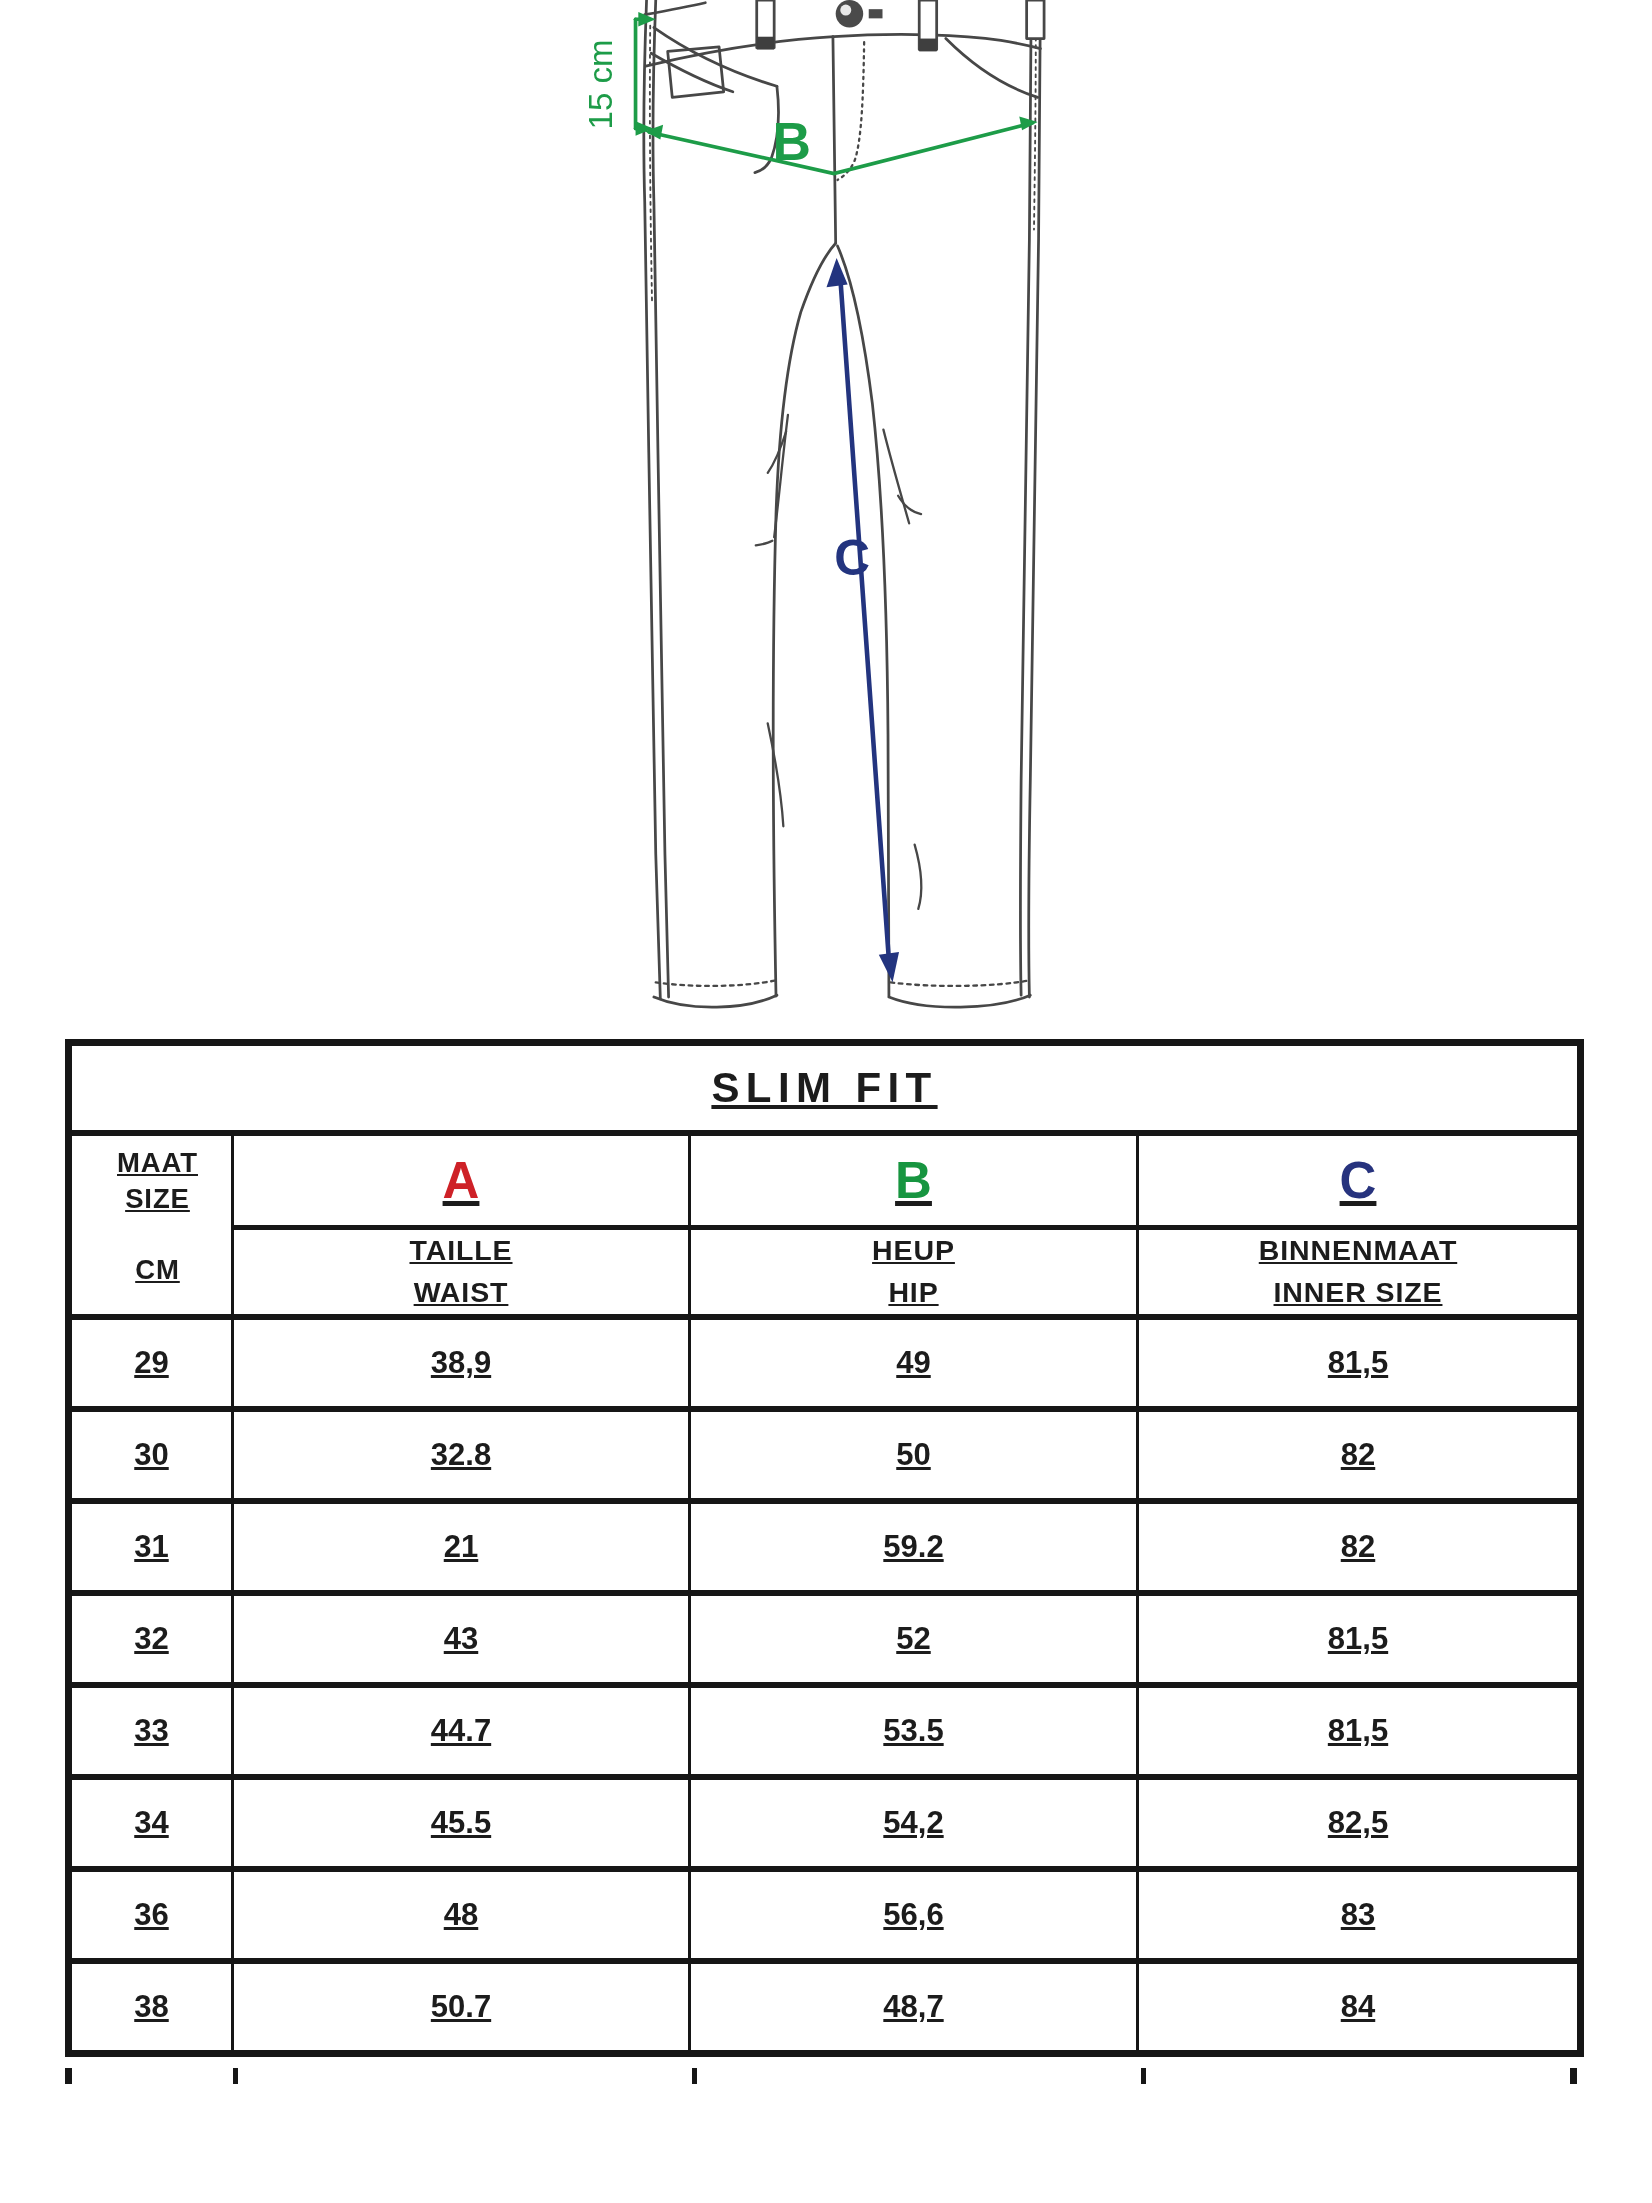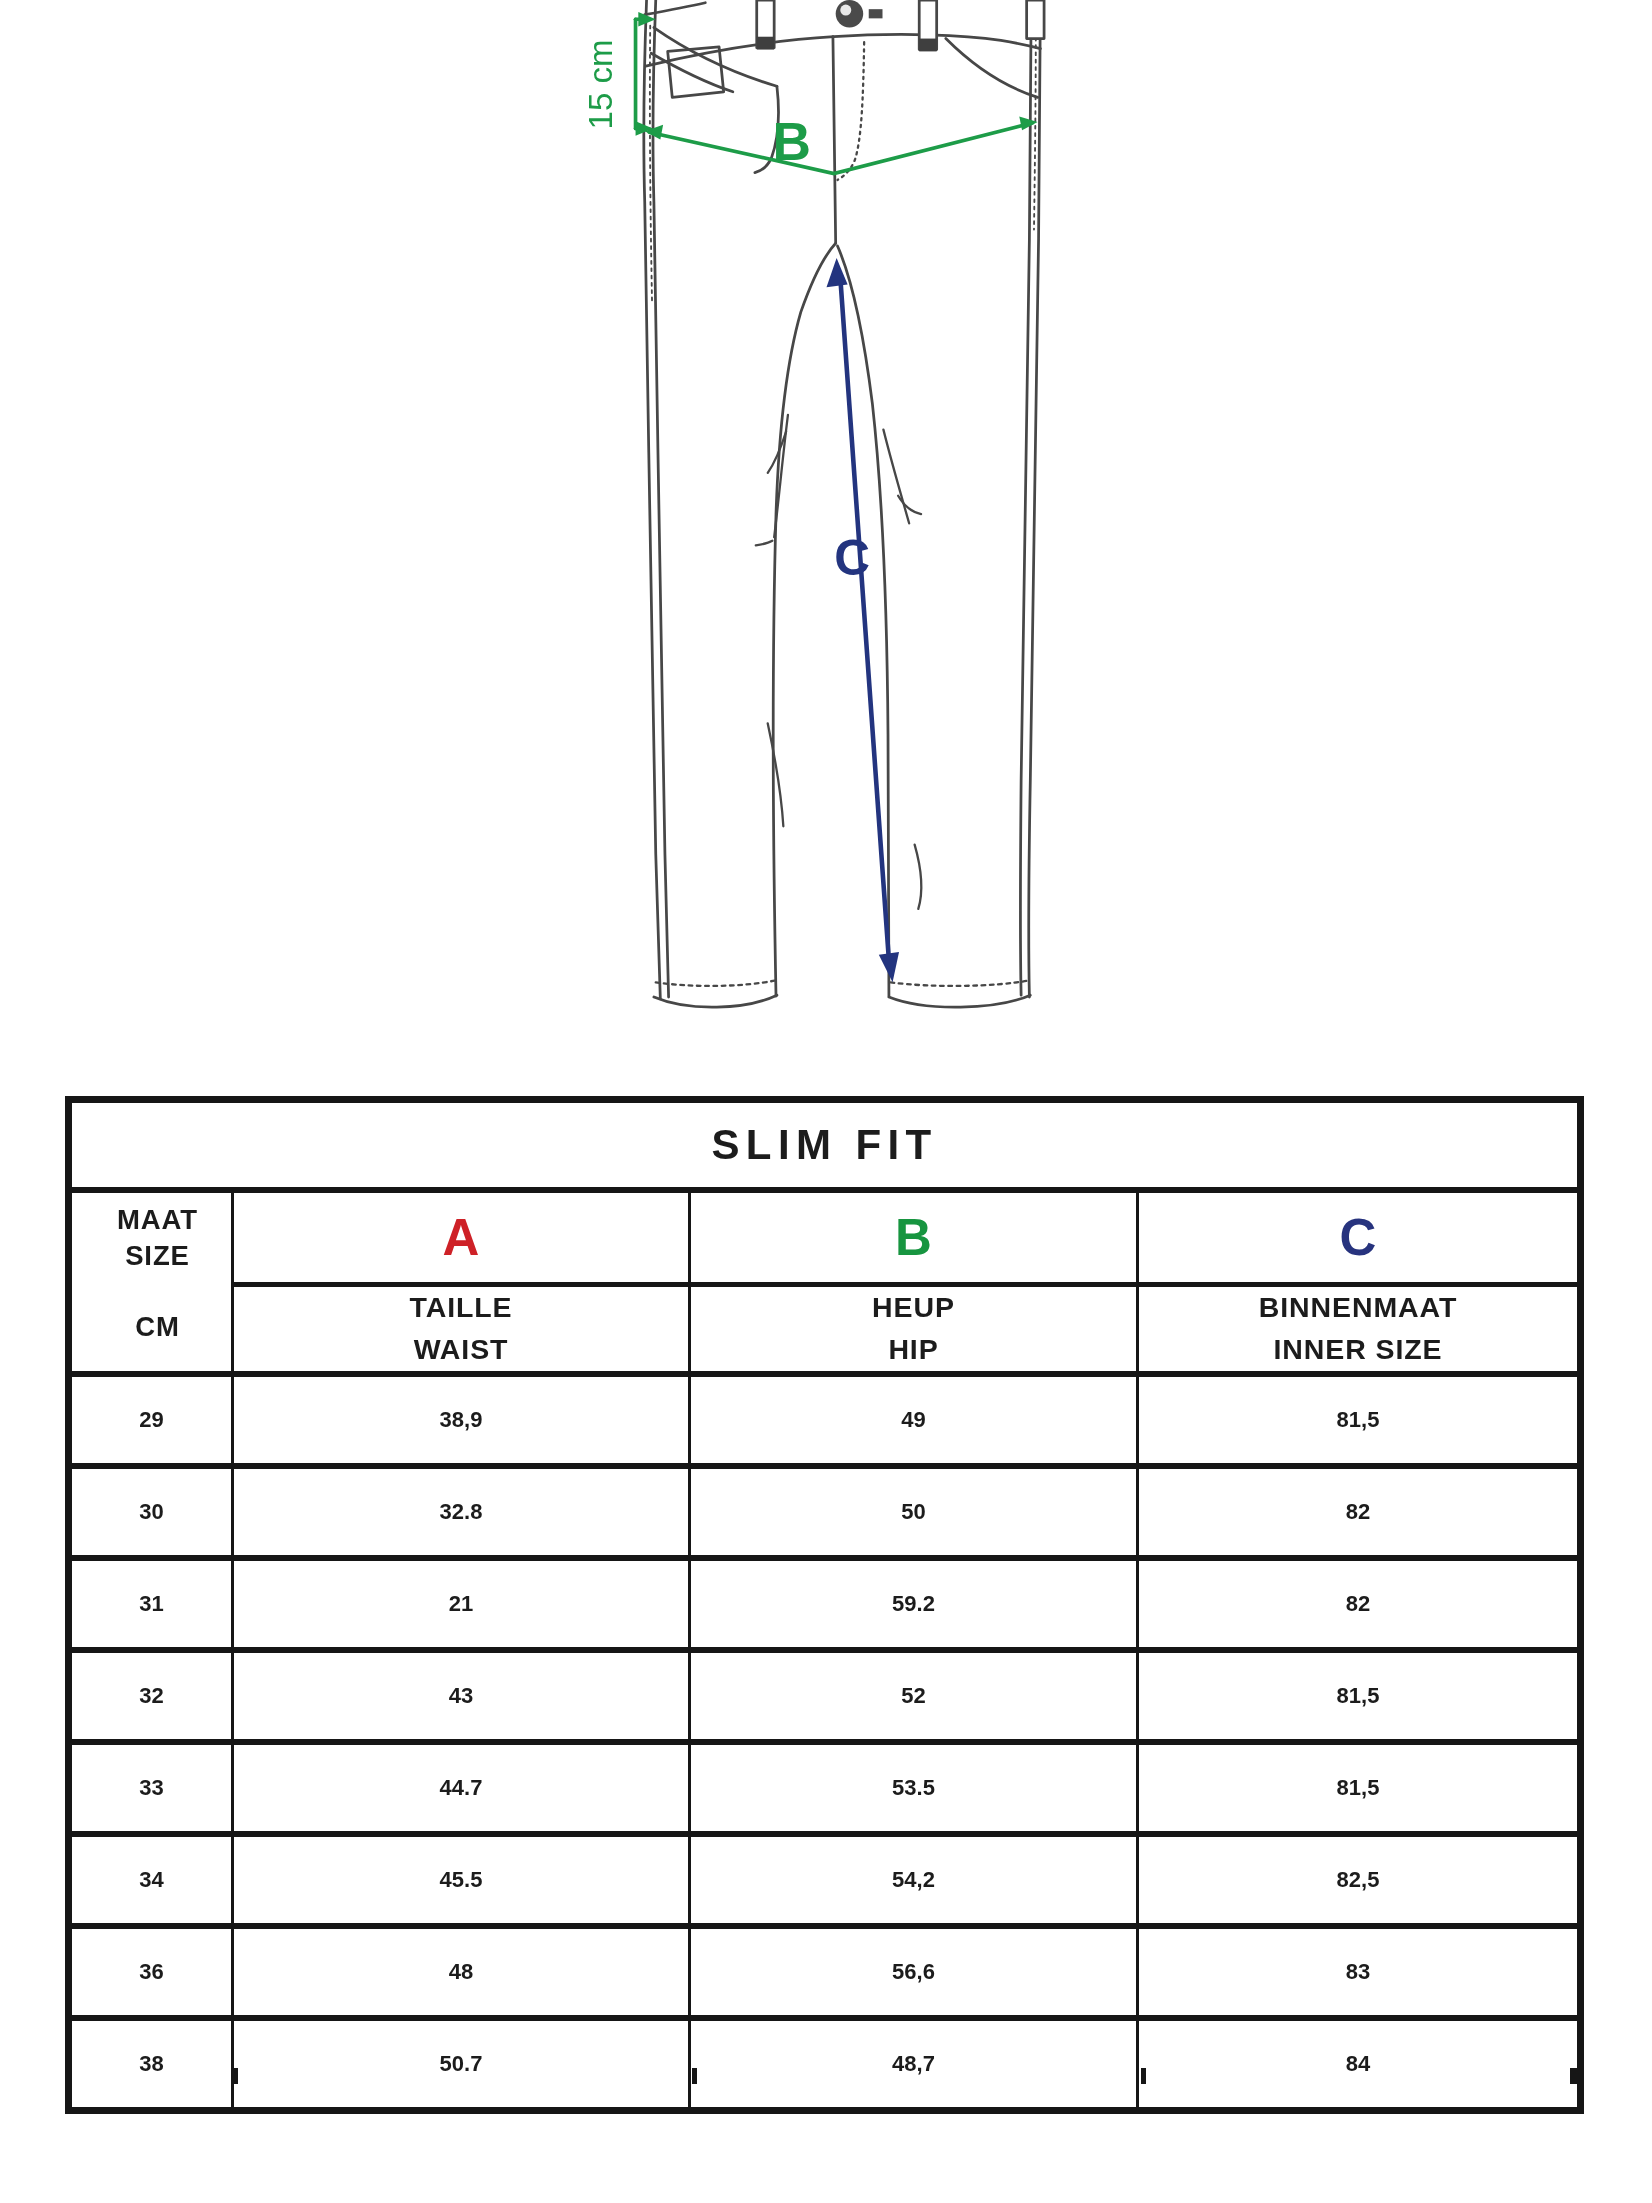--- a/index.html
+++ b/index.html
@@ -5,42 +5,42 @@
   html,body{margin:0;padding:0;background:#ffffff;}
   body{width:1653px;height:2204px;overflow:hidden;font-family:"Liberation Sans",sans-serif;}
   .stage{position:relative;width:1653px;height:2204px;background:#ffffff;}
 
   
   .sketch-wrap{position:absolute;left:0;top:0;width:1653px;height:1042px;}
   .sketch-wrap svg{display:block;width:1653px;height:1042px;}
 
   
   table.size-table{
-    position:absolute;left:65px;top:1096px;width:1512px;
+    position:absolute;left:65px;top:1039px;width:1512px;
     border-collapse:collapse;table-layout:fixed;
-    border:7.3px solid #161616;color:#1c1c1c;background:#ffffff;
+    border:7.3px solid #161616;color:#1c1c1c;background:#ffffff;text-decoration:underline;
   }
   table.size-table td{
     border:3.7px solid #161616;text-align:center;vertical-align:middle;padding:0;
   }
   tr.row-title td{
     height:84px;font-size:42px;font-weight:bold;letter-spacing:6.4px;
     border-bottom:6.4px solid #161616;
   }
   tr.row-letters td{height:88px;font-size:51px;font-weight:bold;border-bottom:5.5px solid #161616;}
   tr.row-labels td{
     height:84px;font-size:28.5px;font-weight:bold;letter-spacing:0.9px;line-height:1.45;
     border-bottom:6.4px solid #161616;
     margin-top:36px;
   }
   td.cell-size-head{border-bottom:6.4px solid #161616;}
   .size-head-stack{display:flex;flex-direction:column;height:178px;padding-left:12px;}
   .size-head-stack > div{flex:1;display:flex;flex-direction:column;align-items:center;justify-content:center;
     font-size:27.5px;font-weight:bold;line-height:1.3;letter-spacing:0.9px;}
-  tr.row-data td{height:86px;font-size:22px;font-weight:bold;border-top:6.4px solid #161616;}
+  tr.row-data td{height:86px;font-size:31px;font-weight:bold;border-top:6.4px solid #161616;}
 
   
   .stub{position:absolute;top:2068px;height:15.6px;background:#161616;}
   .stub.s1{left:65px;width:7.3px;}
   .stub.s2{left:233px;width:4.6px;}
   .stub.s3{left:692px;width:4.6px;}
   .stub.s4{left:1141px;width:4.6px;}
   .stub.s5{left:1570px;width:7.3px;}
 </style>
 </head>

